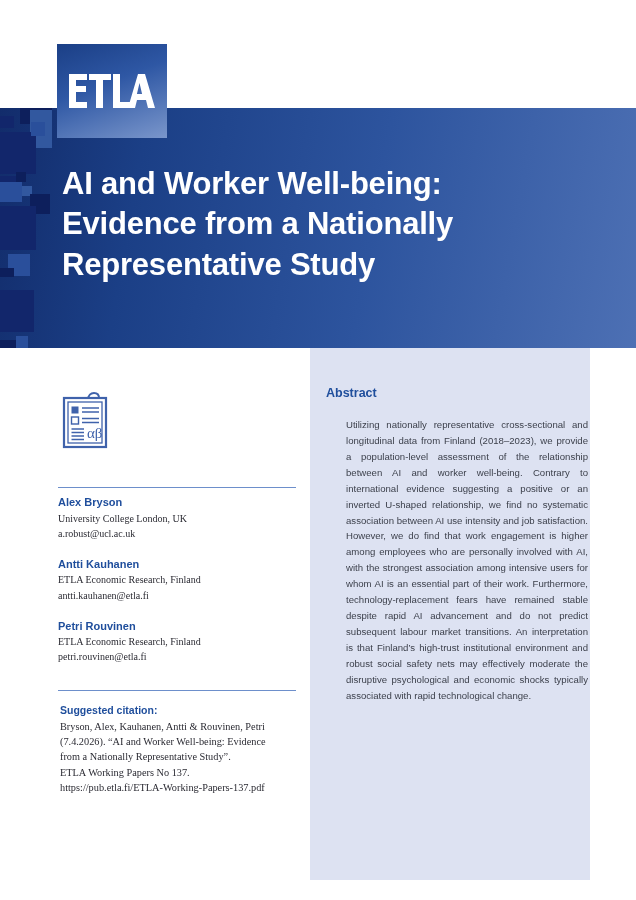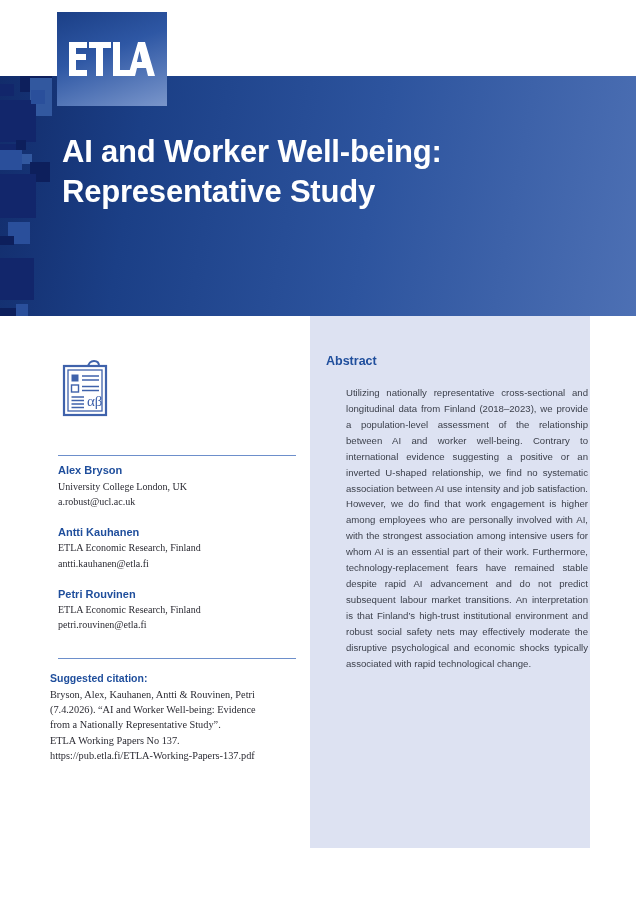--- a/index.html
+++ b/index.html
@@ -11,20 +11,21 @@
     font-family: "Liberation Sans", sans-serif;
     overflow: hidden;
   }
 
   .page {
     position: relative;
     width: 636px;
     height: 848px;
     background: #ffffff;
     overflow: hidden;
+    margin-top: 32px;
   }
 
   
   .top-bar {
     position: absolute;
     left: 0; top: 0;
     width: 636px; height: 76px;
     background: #ffffff;
     z-index: 5;
   }
@@ -158,21 +159,21 @@
   }
   .a-aff, .a-mail {
     font-family: "Liberation Serif", serif;
     font-size: 10px;
     color: #2b2b33;
     line-height: 1.52;
   }
 
   .citation {
     position: absolute;
-    left: 50px; top: 672px;
+    left: 60px; top: 672px;
     width: 248px;
     z-index: 3;
   }
   .cit-head {
     font-size: 10.5px;
     font-weight: bold;
     color: #1f4e9c;
     margin-bottom: 3px;
   }
   .cit-line {
@@ -201,20 +202,21 @@
     <div class="deco dark" style="left:0px;   top:98px;  width:36px; height:44px;"></div>
     <div class="deco light" style="left:8px;   top:146px; width:22px; height:22px;"></div>
     <div class="deco darker" style="left:0px;   top:160px; width:14px; height:9px;"></div>
     <div class="deco dark" style="left:0px;   top:182px; width:34px; height:42px;"></div>
     <div class="deco light" style="left:16px;  top:228px; width:12px; height:12px;"></div>
     <div class="deco darker" style="left:0px;   top:232px; width:16px; height:10px;"></div>
   </div>
 
   <div class="title">
     <span class="tl">AI and Worker Well-being:</span>
+    <span class="tl">Evidence from a Nationally</span>
     <span class="tl">Representative Study</span>
   </div>
 
   <div class="top-bar"></div>
 
   <div class="masthead">
     <span>Working Papers</span><span class="mh-sep">|</span><span class="mh-num">137</span>
   </div>
 
   <div class="pubdate">7.4.2026</div>

